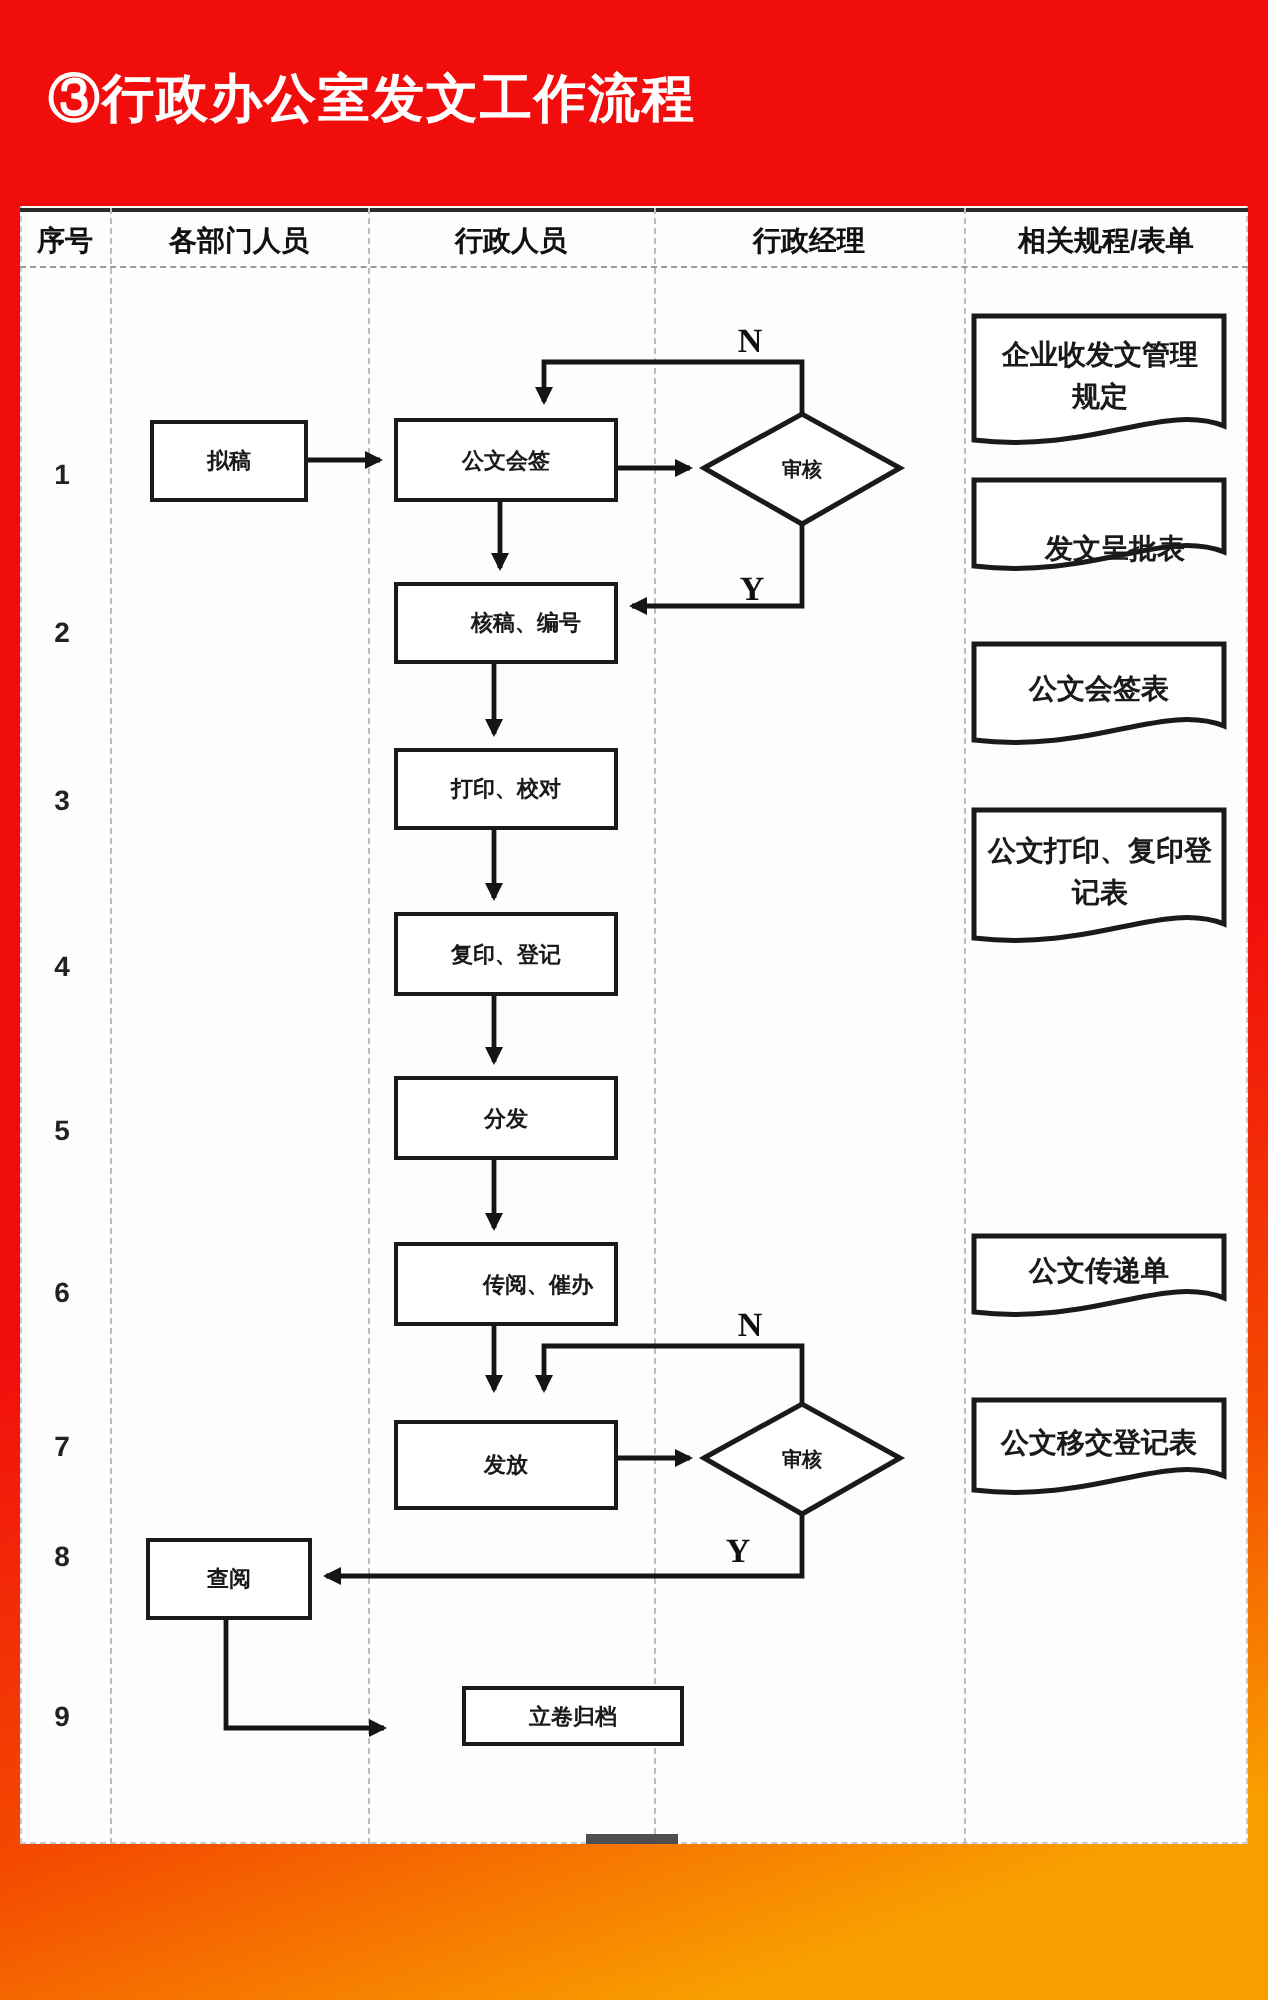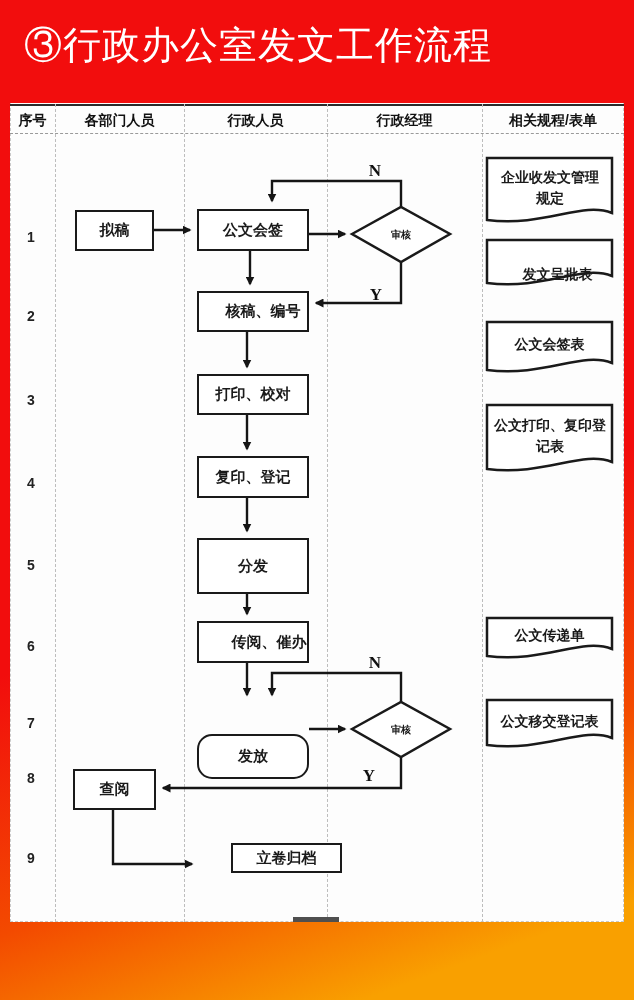--- a/index.html
+++ b/index.html
@@ -3,22 +3,22 @@
 <meta charset="utf-8">
 <style>
   * { margin:0; padding:0; box-sizing:border-box; }
   body { font-family:"Liberation Sans", sans-serif; }
   .page {
     position:relative; width:634px; height:1000px; overflow:hidden;
     background:linear-gradient(160deg,#f20d0d 0%,#f20d0d 55%,#f34a00 76%,#f9a000 92%);
   }
   .title-bar { position:absolute; left:0; top:0; width:634px; height:103px; }
   .title-text {
-    position:absolute; left:24px; top:20px; color:#ffffff;
-    font-size:38px; font-weight:normal; letter-spacing:1px; white-space:nowrap;
+    position:absolute; left:24px; top:32px; color:#ffffff;
+    font-size:26px; font-weight:bold; letter-spacing:1px; white-space:nowrap;
   }
   .flow-table {
     position:absolute; left:10px; top:103px; width:614px; height:819px;
     background:#fdfdfd;
     border-left:1px dashed #c9c9c9; border-right:1px dashed #c9c9c9; border-bottom:1px dashed #c9c9c9;
   }
   .table-topline { position:absolute; left:10px; top:104px; width:614px; height:0; border-top:2px solid #2b2b2b; }
   .header-underline { position:absolute; left:10px; top:133px; width:614px; height:0; border-top:1px dashed #9a9a9a; }
   .col-divider { position:absolute; top:104px; height:818px; width:0; border-left:1px dashed #bdbdbd; }
   .hcell {
@@ -26,21 +26,21 @@
     font-size:14px; font-weight:bold; color:#111; white-space:nowrap;
   }
   .rownum {
     position:absolute; left:10px; width:42px; height:22px; display:flex; align-items:center; justify-content:center;
     font-size:14px; color:#222; font-weight:600;
   }
   .svg-layer { position:absolute; left:0; top:0; width:634px; height:1000px; }
   .pbox {
     position:absolute; background:#ffffff; border:2px solid #1a1a1a;
     display:flex; align-items:center; justify-content:center;
-    font-size:15px; font-weight:600; color:#1a1a1a; white-space:nowrap;
+    font-size:11px; font-weight:600; color:#1a1a1a; white-space:nowrap;
   }
   .dlabel {
     position:absolute; display:flex; align-items:center; justify-content:center;
     font-size:10px; font-weight:600; color:#1a1a1a; white-space:nowrap;
   }
   .doclabel {
     position:absolute; display:flex; align-items:center; justify-content:center; text-align:center;
     font-size:14px; font-weight:600; color:#1a1a1a; line-height:21px;
   }
   .branch {
@@ -120,23 +120,23 @@
       <path d="M487,618 H612 V649 C582,637 545,663 487,656 Z"></path>
       <path d="M487,700 H612 V738 C582,726 545,752 487,745 Z"></path>
     </g>
   </svg>
 
   <div class="pbox" style="left:75px;top:210px;width:79px;height:41px;">拟稿</div>
   <div class="pbox" style="left:197px;top:209px;width:112px;height:42px;">公文会签</div>
   <div class="pbox" style="left:197px;top:291px;width:112px;height:41px;padding-left:20px;">核稿、编号</div>
   <div class="pbox" style="left:197px;top:374px;width:112px;height:41px;">打印、校对</div>
   <div class="pbox" style="left:197px;top:456px;width:112px;height:42px;">复印、登记</div>
-  <div class="pbox" style="left:197px;top:538px;width:112px;height:56px;">分发</div>
+  <div class="pbox" style="left:197px;top:538px;width:112px;height:42px;">分发</div>
   <div class="pbox" style="left:197px;top:621px;width:112px;height:42px;padding-left:32px;">传阅、催办</div>
-  <div class="pbox" style="left:197px;top:734px;width:112px;height:45px;border-radius:15px;">发放</div>
+  <div class="pbox" style="left:197px;top:710px;width:112px;height:45px;">发放</div>
   <div class="pbox" style="left:73px;top:769px;width:83px;height:41px;">查阅</div>
   <div class="pbox" style="left:199px;top:843px;width:111px;height:30px;margin-left:32px;">立卷归档</div>
 
   <div class="dlabel" style="left:352px;top:207px;width:98px;height:55px;">审核</div>
   <div class="dlabel" style="left:352px;top:702px;width:98px;height:55px;">审核</div>
 
   <div class="branch" style="left:363px;top:160px;">N</div>
   <div class="branch" style="left:364px;top:284px;">Y</div>
   <div class="branch" style="left:363px;top:652px;">N</div>
   <div class="branch" style="left:357px;top:765px;">Y</div>

